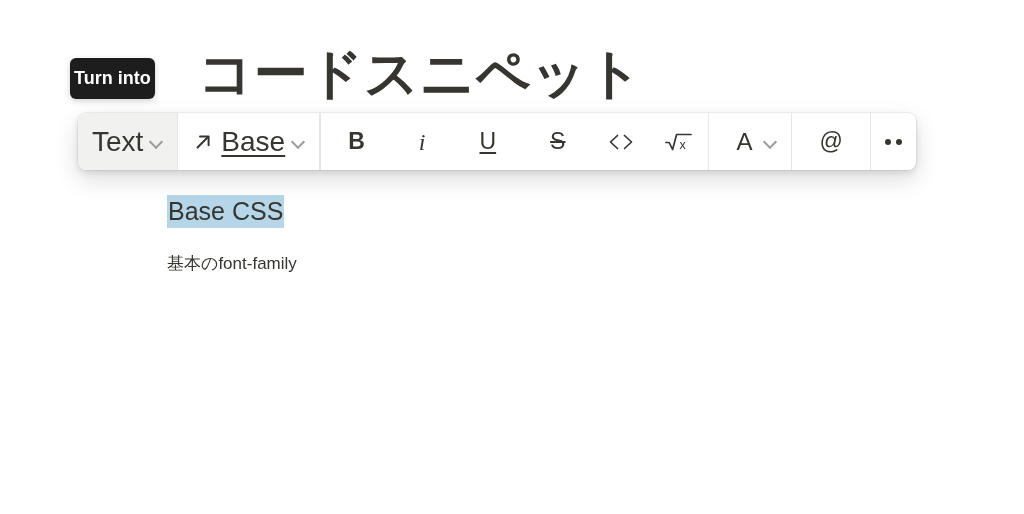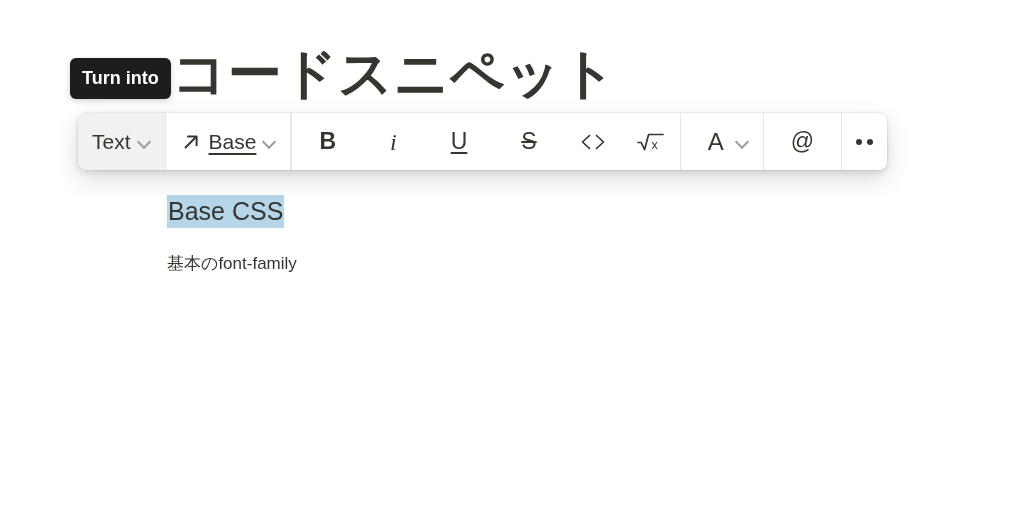--- a/index.html
+++ b/index.html
@@ -18,21 +18,21 @@
 
   
   .doc {
     position: absolute;
     left: 0; top: 0;
     width: 1024px;
     height: 514px;
   }
   .doc-heading {
     position: absolute;
-    left: 172px;
+    left: 198px;
     top: 42px;
     font-size: 54px;
     font-weight: bold;
     letter-spacing: 0.5px;
     color: #37352f;
     line-height: 1.18;
     white-space: nowrap;
   }
   .doc-line-selected {
     position: absolute;
@@ -58,21 +58,21 @@
   }
 
   
   .tooltip {
     position: absolute;
     left: 70px;
     top: 58px;
     height: 41px;
     display: flex;
     align-items: center;
-    padding: 0 12px;
+    padding: 0 4px;
     background: #1d1d1d;
     color: #ffffff;
     font-size: 18px;
     font-weight: bold;
     border-radius: 6px;
     z-index: 30;
     box-shadow: 0 2px 6px rgba(0,0,0,0.18);
   }
 
   
@@ -107,21 +107,21 @@
     justify-content: center;
     gap: 7px;
     padding: 0 14px;
     cursor: default;
     user-select: none;
   }
   .tb-item.hover {
     background: #f1f1f0;
   }
   .tb-label {
-    font-size: 21px;
+    font-size: 28px;
     color: #37352f;
     line-height: 1;
   }
   .tb-label.underlined {
     text-decoration: underline;
     text-underline-offset: 4px;
     text-decoration-thickness: 1.5px;
   }
   .tb-icon {
     display: flex;

